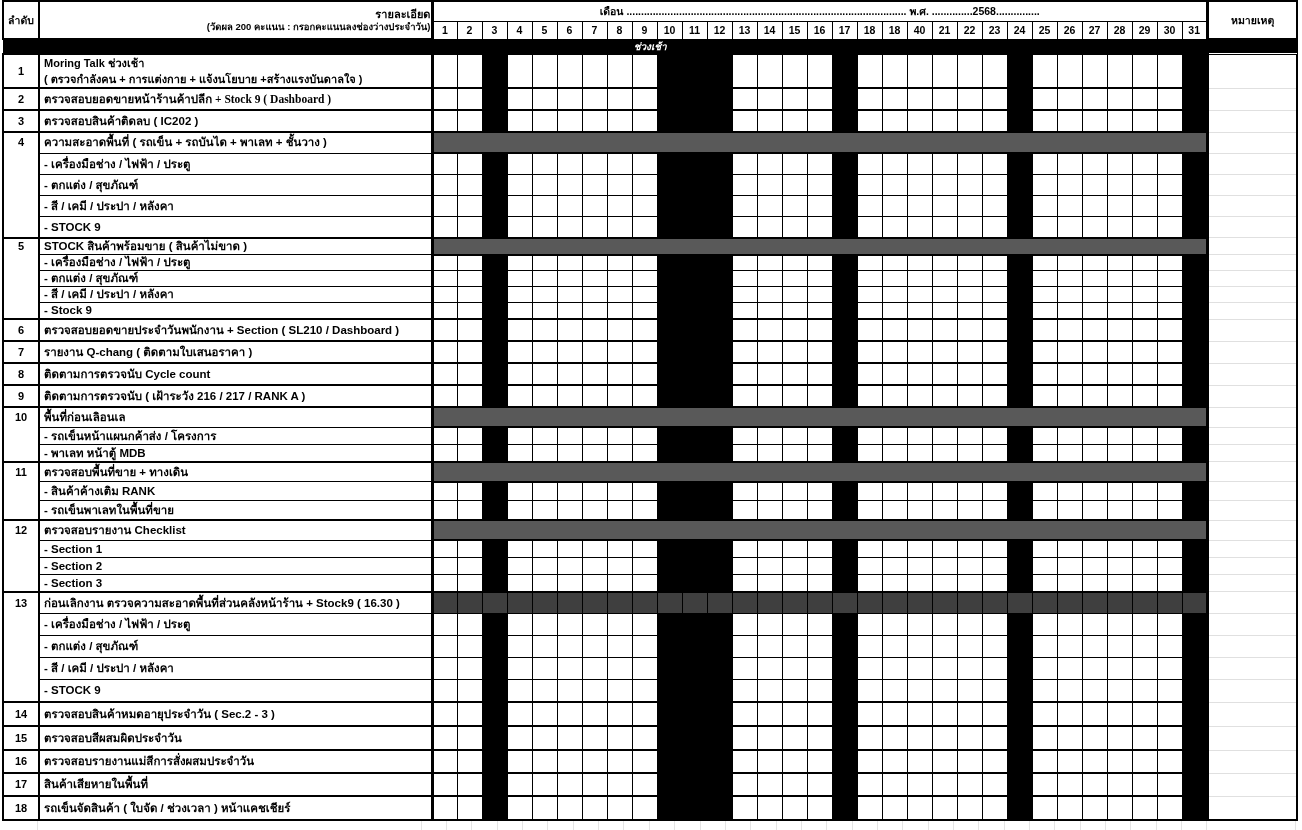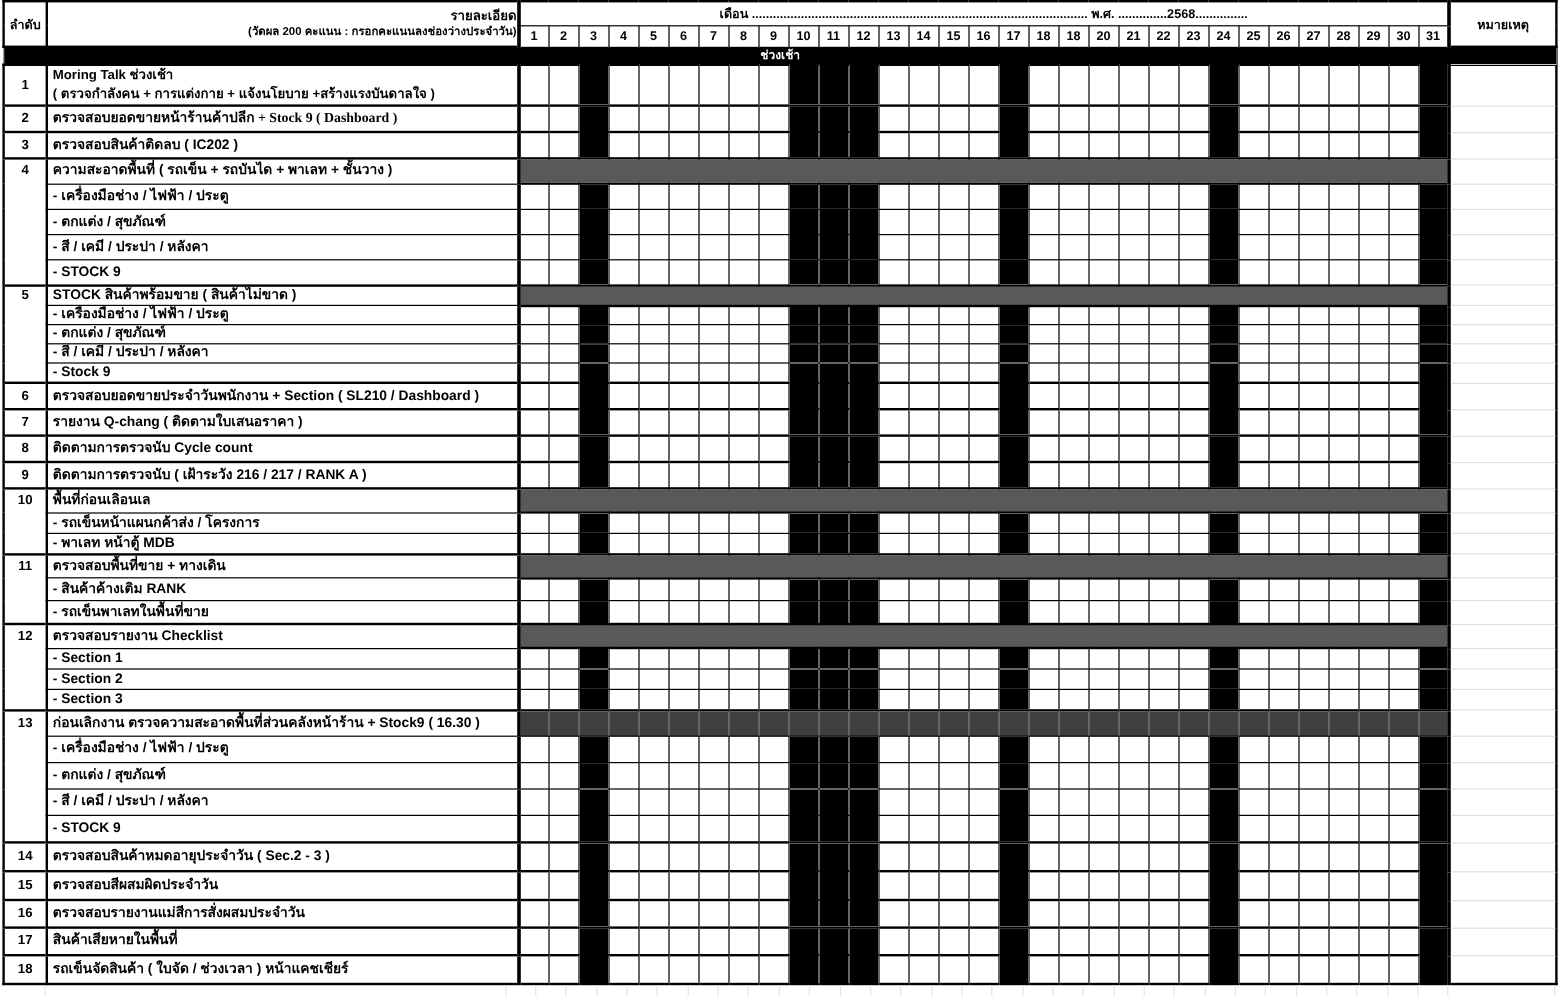--- a/index.html
+++ b/index.html
@@ -20,21 +20,21 @@
   .th-detail{border:2px solid #000;border-right:3px solid #000;text-align:right;vertical-align:middle;}
   .th-detail .dt1{font-size:11px;line-height:13px;}
   .th-detail .dt2{font-size:9.5px;line-height:11px;}
   .th-month{border-top:2px solid #000;border-bottom:1px solid #000;border-left:3px solid #000;border-right:3px solid #000;
             font-size:10.5px;text-align:center;vertical-align:middle;}
   .th-note{border:2px solid #000;border-left:3px solid #000;font-size:10.5px;text-align:center;vertical-align:middle;}
   .day-h{border:1px solid #000;font-size:10.5px;text-align:center;vertical-align:middle;}
 
   
   tr.banner-row{height:13px;}
-  tr.banner-row td{background:#000;color:#fff;font-size:10px;text-align:center;line-height:13px;border:1px solid #000;}
+  tr.banner-row td{background:#000;color:#fff;font-size:10px;text-align:center;line-height:13px;border:1px solid #000;font-style:italic;}
 
   
   .no-cell{border-left:2px solid #000;border-right:2px solid #000;text-align:center;vertical-align:top;font-size:11px;}
   .no-cell.mid{vertical-align:middle;}
   .desc-cell{border-right:3px solid #000;padding-left:4px;font-size:11.5px;vertical-align:middle;}
   .desc-cell .l2{line-height:16px;font-size:11px;}
   .day{border:1px solid #000;}
   .day.blk{background:#000;}
   .band-gray{background:#595959;border-top:2px solid #000;border-bottom:2px solid #000;border-left:3px solid #000;border-right:3px solid #000;}
   .dark-day{background:#3f3f3f;border:1px solid #000;}
@@ -114,21 +114,21 @@
           <th class="day-h">10</th>
           <th class="day-h">11</th>
           <th class="day-h">12</th>
           <th class="day-h">13</th>
           <th class="day-h">14</th>
           <th class="day-h">15</th>
           <th class="day-h">16</th>
           <th class="day-h">17</th>
           <th class="day-h">18</th>
           <th class="day-h">18</th>
-          <th class="day-h">20</th>
+          <th class="day-h">40</th>
           <th class="day-h">21</th>
           <th class="day-h">22</th>
           <th class="day-h">23</th>
           <th class="day-h">24</th>
           <th class="day-h">25</th>
           <th class="day-h">26</th>
           <th class="day-h">27</th>
           <th class="day-h">28</th>
           <th class="day-h">29</th>
           <th class="day-h">30</th>

